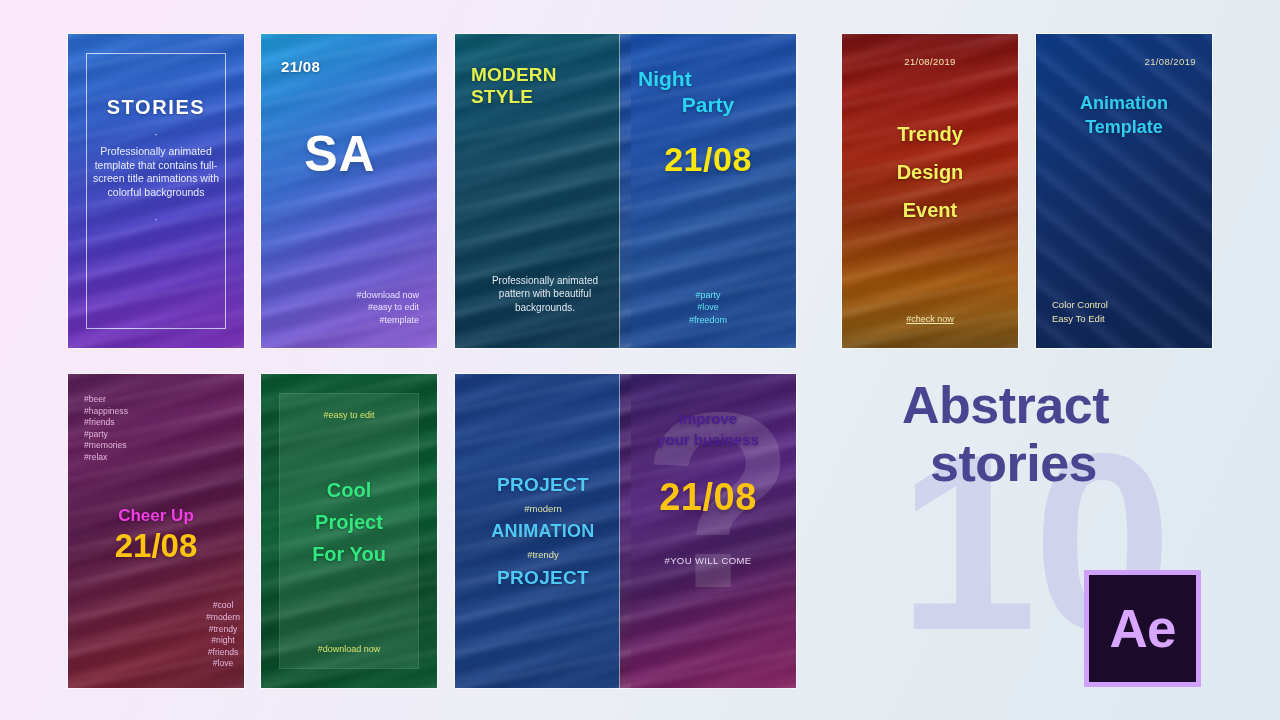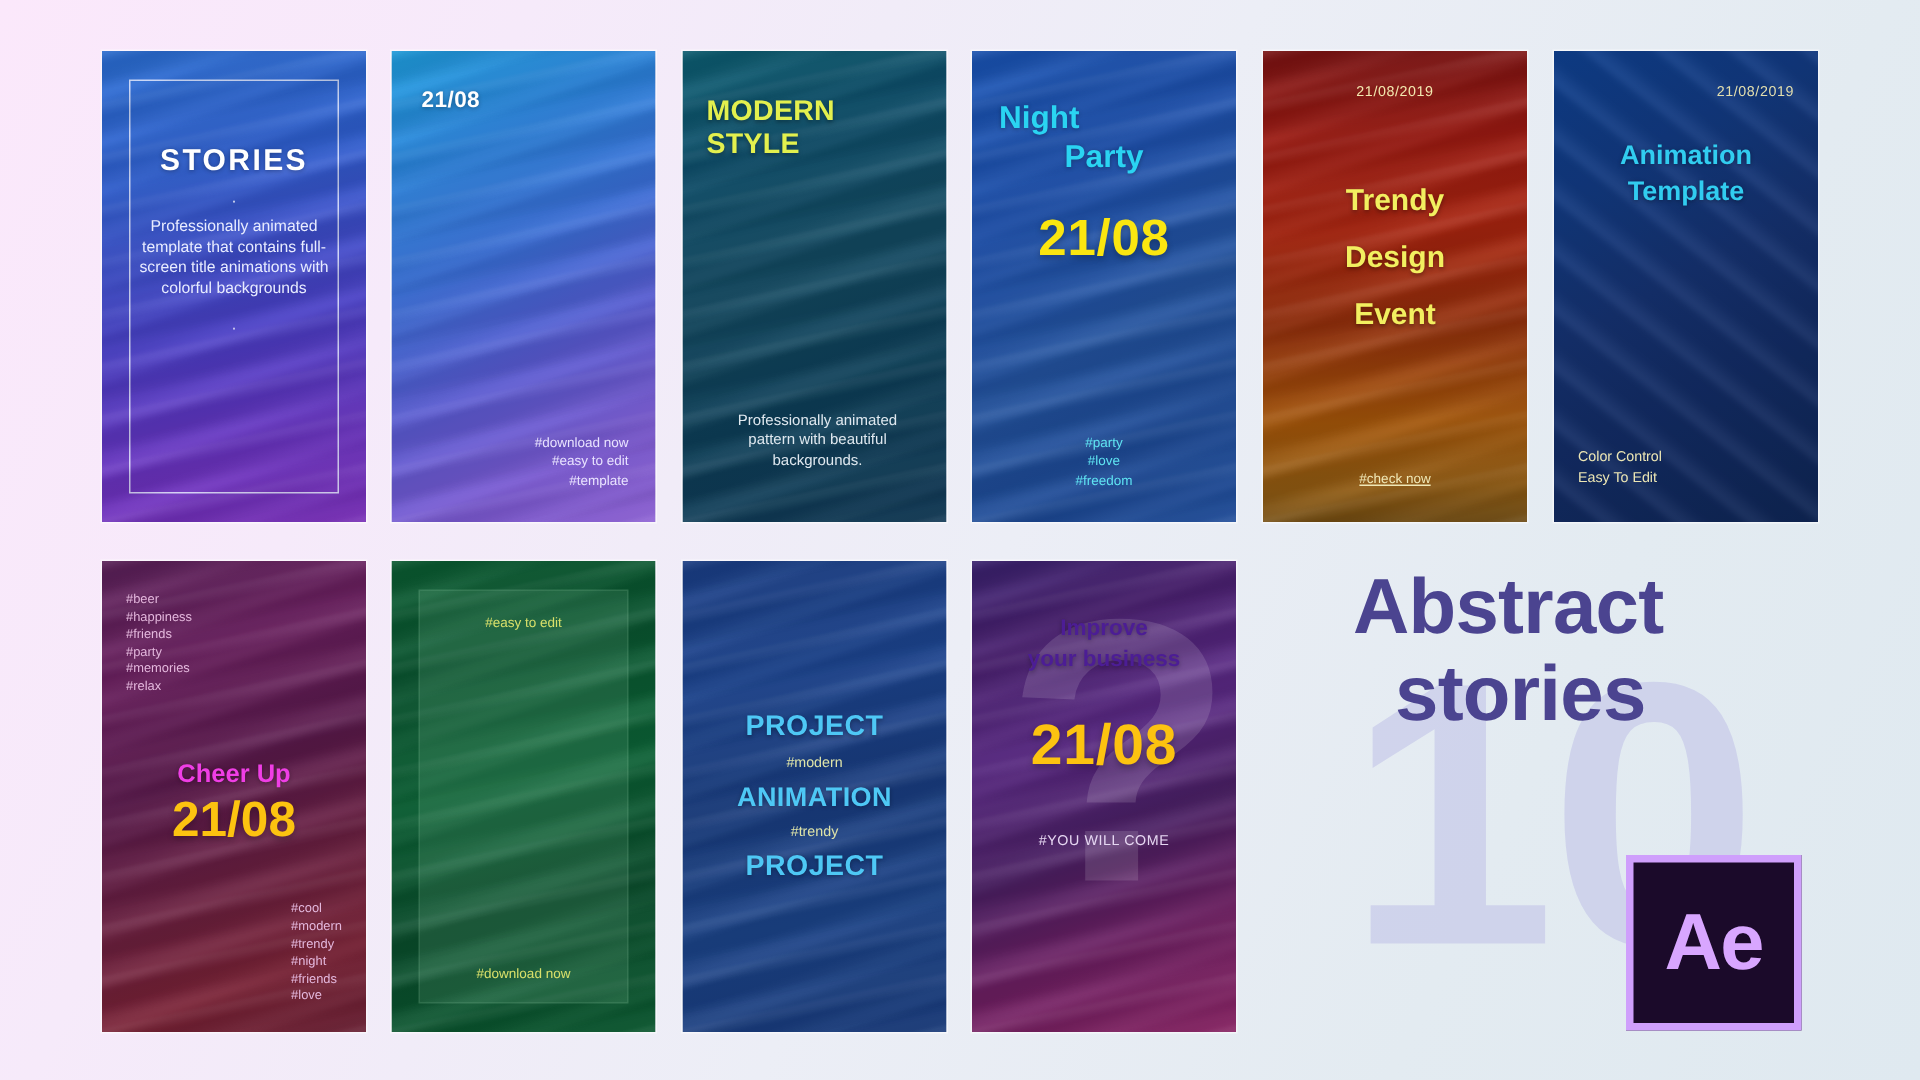--- a/index.html
+++ b/index.html
@@ -19,21 +19,21 @@
   .card{
     position:absolute;top:0;width:176px;height:314px;
     overflow:hidden;
     box-shadow:0 0 0 1px rgba(255,255,255,.55);
     display:flex;flex-direction:column;
     color:#fff;
   }
   .card.c0{left:0;}
   .card.c1{left:193px;}
   .card.c2{left:387px;}
-  .card.c3{left:580px;}
+  .card.c3{left:552px;}
   .card.c4{left:774px;}
   .card.c5{left:968px;}
 
   
   .bg{position:absolute;inset:0;z-index:0;}
   .waves{position:absolute;inset:-20%;z-index:1;opacity:.55;
     background:repeating-linear-gradient(168deg,
       rgba(255,255,255,.13) 0px,
       rgba(255,255,255,.13) 3px,
       rgba(0,0,0,.10) 9px,
@@ -104,21 +104,21 @@
   .d-anim{text-align:right;font-size:9.5px;color:#e3dfae;letter-spacing:.4px;}
   .t-anim{margin-top:24px;text-align:center;font-size:18px;font-weight:700;line-height:24px;color:#31cdf0;text-shadow:0 1px 3px rgba(0,0,0,.35);}
   .foot-anim{position:absolute;left:16px;bottom:22px;font-size:9.5px;line-height:14px;color:#ece6b4;}
 
   
   .bg-cheer{background:linear-gradient(160deg,#5b2159 0%,#6b2060 22%,#5a1a4c 44%,#6b2040 66%,#7a2236 84%,#6a1f33 100%);}
   .c-cheer .content{padding:20px 16px 0;}
   .tags-cheer-top{font-size:8.6px;line-height:11.6px;color:#e4b8dd;}
   .t-cheer{margin-top:42px;text-align:center;font-size:17px;font-weight:700;color:#ef3ee5;text-shadow:0 1px 3px rgba(0,0,0,.3);}
   .d-cheer{text-align:center;font-size:33px;font-weight:700;color:#fcc310;line-height:40px;text-shadow:0 2px 4px rgba(0,0,0,.25);}
-  .tags-cheer-bot{position:absolute;right:16px;bottom:18px;text-align:left;font-size:8.6px;line-height:11.6px;color:#e4b8dd;}
+  .tags-cheer-bot{position:absolute;right:4px;bottom:18px;text-align:center;font-size:8.6px;line-height:11.6px;color:#e4b8dd;}
 
   
   .bg-cool{background:linear-gradient(165deg,#0b5c32 0%,#0a5530 24%,#0c6336 46%,#0a4d2c 70%,#0b5a31 100%);}
   .overlay-box{position:absolute;left:18px;top:19px;right:18px;bottom:19px;z-index:3;background:rgba(200,255,215,.10);border:1px solid rgba(210,255,220,.10);}
   .c-cool .content{padding:36px 16px 0;text-align:center;}
   .tag-cool-top{font-size:9px;color:#d9e06a;}
   .t-cool{margin-top:54px;font-size:20px;font-weight:700;line-height:32px;color:#31e87f;text-shadow:0 1px 3px rgba(0,0,0,.35);}
   .tag-cool-bot{position:absolute;left:0;right:0;bottom:34px;text-align:center;font-size:9px;color:#d9e06a;}
 
   
@@ -167,20 +167,21 @@
       </div>
     </div>
 
     <div class="card c1 c-sale">
       <div class="bg bg-sale"></div>
       <div class="waves"></div>
       <div class="waves2"></div>
       <div class="content">
         <div class="d-sale">21/08</div>
         <div class="sale-big">
+          <div>SA</div>
         </div>
         <div class="tags-sale">
           <div>#download now</div>
           <div>#easy to edit</div>
           <div>#template</div>
         </div>
       </div>
     </div>
 
     <div class="card c2 c-modern">
@@ -270,20 +271,25 @@
       </div>
     </div>
 
     <div class="card c1 c-cool">
       <div class="bg bg-cool"></div>
       <div class="waves"></div>
       <div class="waves2"></div>
       <div class="overlay-box"></div>
       <div class="content">
         <div class="tag-cool-top">#easy to edit</div>
+        <div class="t-cool">
+          <div>Cool</div>
+          <div>Project</div>
+          <div>For You</div>
+        </div>
         <div class="tag-cool-bot">#download now</div>
       </div>
     </div>
 
     <div class="card c2 c-smooth">
       <div class="bg bg-smooth"></div>
       <div class="waves"></div>
       <div class="waves2"></div>
       <div class="content">
         <div class="t-smooth">PROJECT</div>

